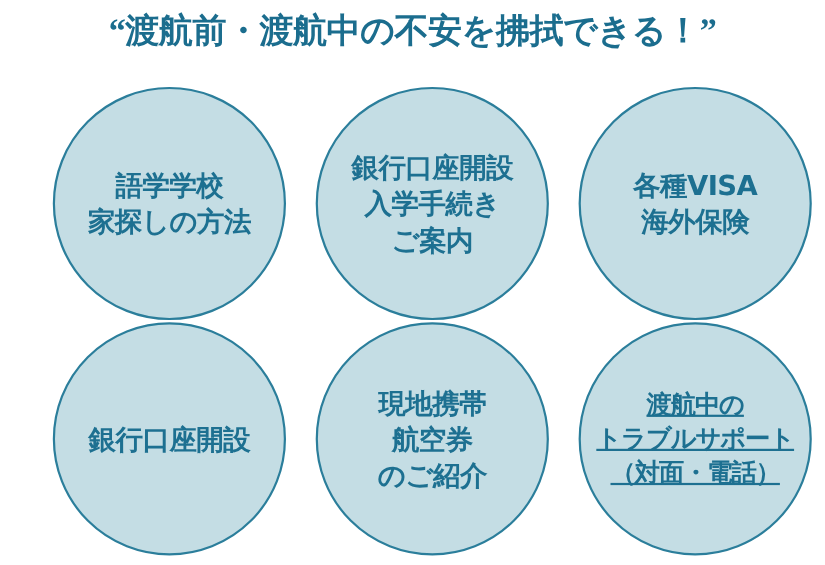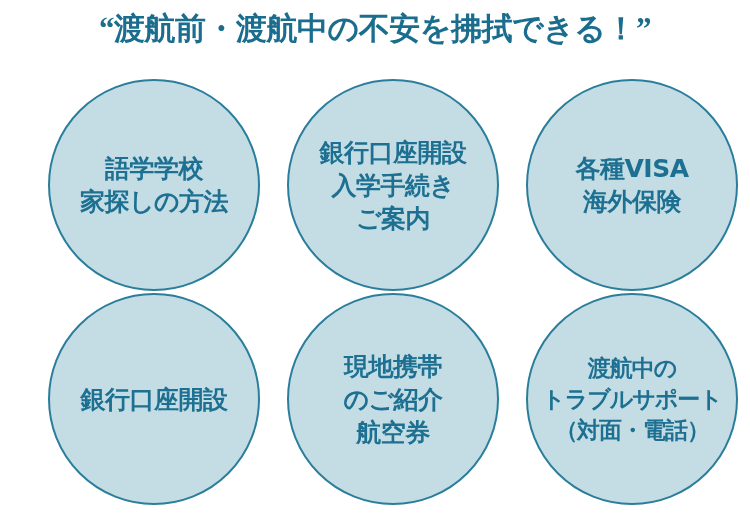--- a/index.html
+++ b/index.html
@@ -78,20 +78,21 @@
     letter-spacing: -0.5px;
     white-space: nowrap;
     font-family: "DejaVu Sans", "Liberation Sans", sans-serif;
   }
 
   
   .circle.tight .line {
     font-size: 23px;
     line-height: 31px;
     letter-spacing: -1px;
+    text-decoration: underline;
   }
 </style>
 </head>
 <body>
 
 <div id="infographic">
 
   <div class="headline">
     <span class="quote">“</span><span>渡航前・渡航中の不安を拂拭できる！</span><span class="quote">”</span>
   </div>
@@ -113,22 +114,22 @@
       <span class="line">各種VISA</span>
       <span class="line">海外保険</span>
     </div>
 
     <div class="circle">
       <span class="line">銀行口座開設</span>
     </div>
 
     <div class="circle">
       <span class="line">現地携帯</span>
+      <span class="line">航空券</span>
       <span class="line">のご紹介</span>
-      <span class="line">航空券</span>
     </div>
 
     <div class="circle tight">
       <span class="line">渡航中の</span>
       <span class="line">トラブルサポート</span>
       <span class="line">（対面・電話）</span>
     </div>
 
   </div>
 </div>

